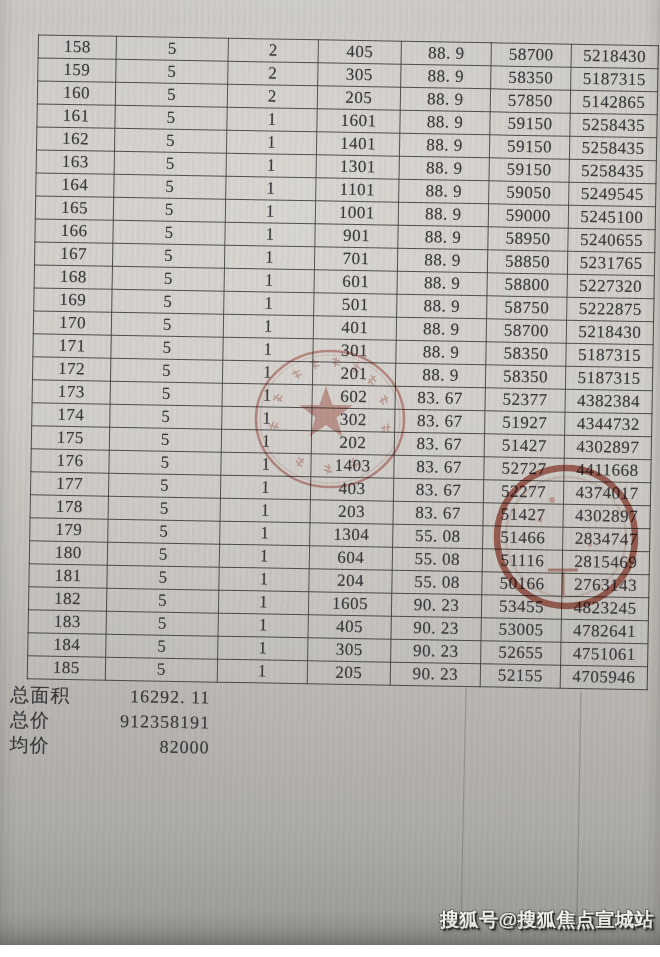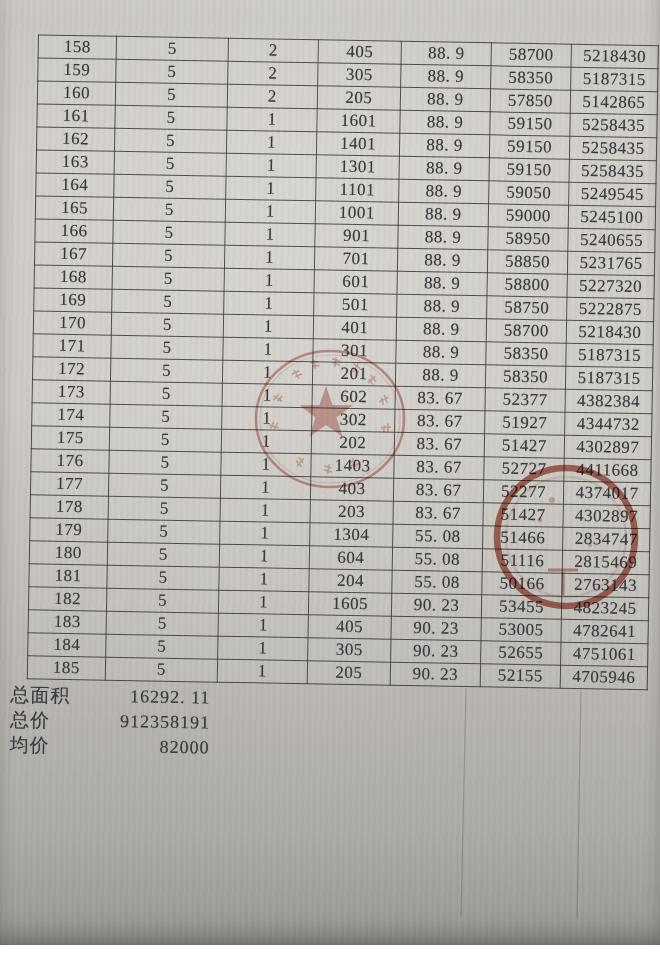--- a/index.html
+++ b/index.html
@@ -387,13 +387,14 @@
       <g fill="#a84432" stroke="none" opacity=".3">
         <circle cx="522" cy="486" r="2.2"></circle>
         <circle cx="606" cy="483" r="2"></circle>
         <circle cx="540" cy="520" r="2.4"></circle>
         <circle cx="590" cy="545" r="2"></circle>
         <circle cx="552" cy="500" r="3"></circle>
       </g>
     </g>
   </svg>
 
+  <div class="watermark">搜狐号@搜狐焦点宣城站</div>
 </div>
 
 </body></html>

